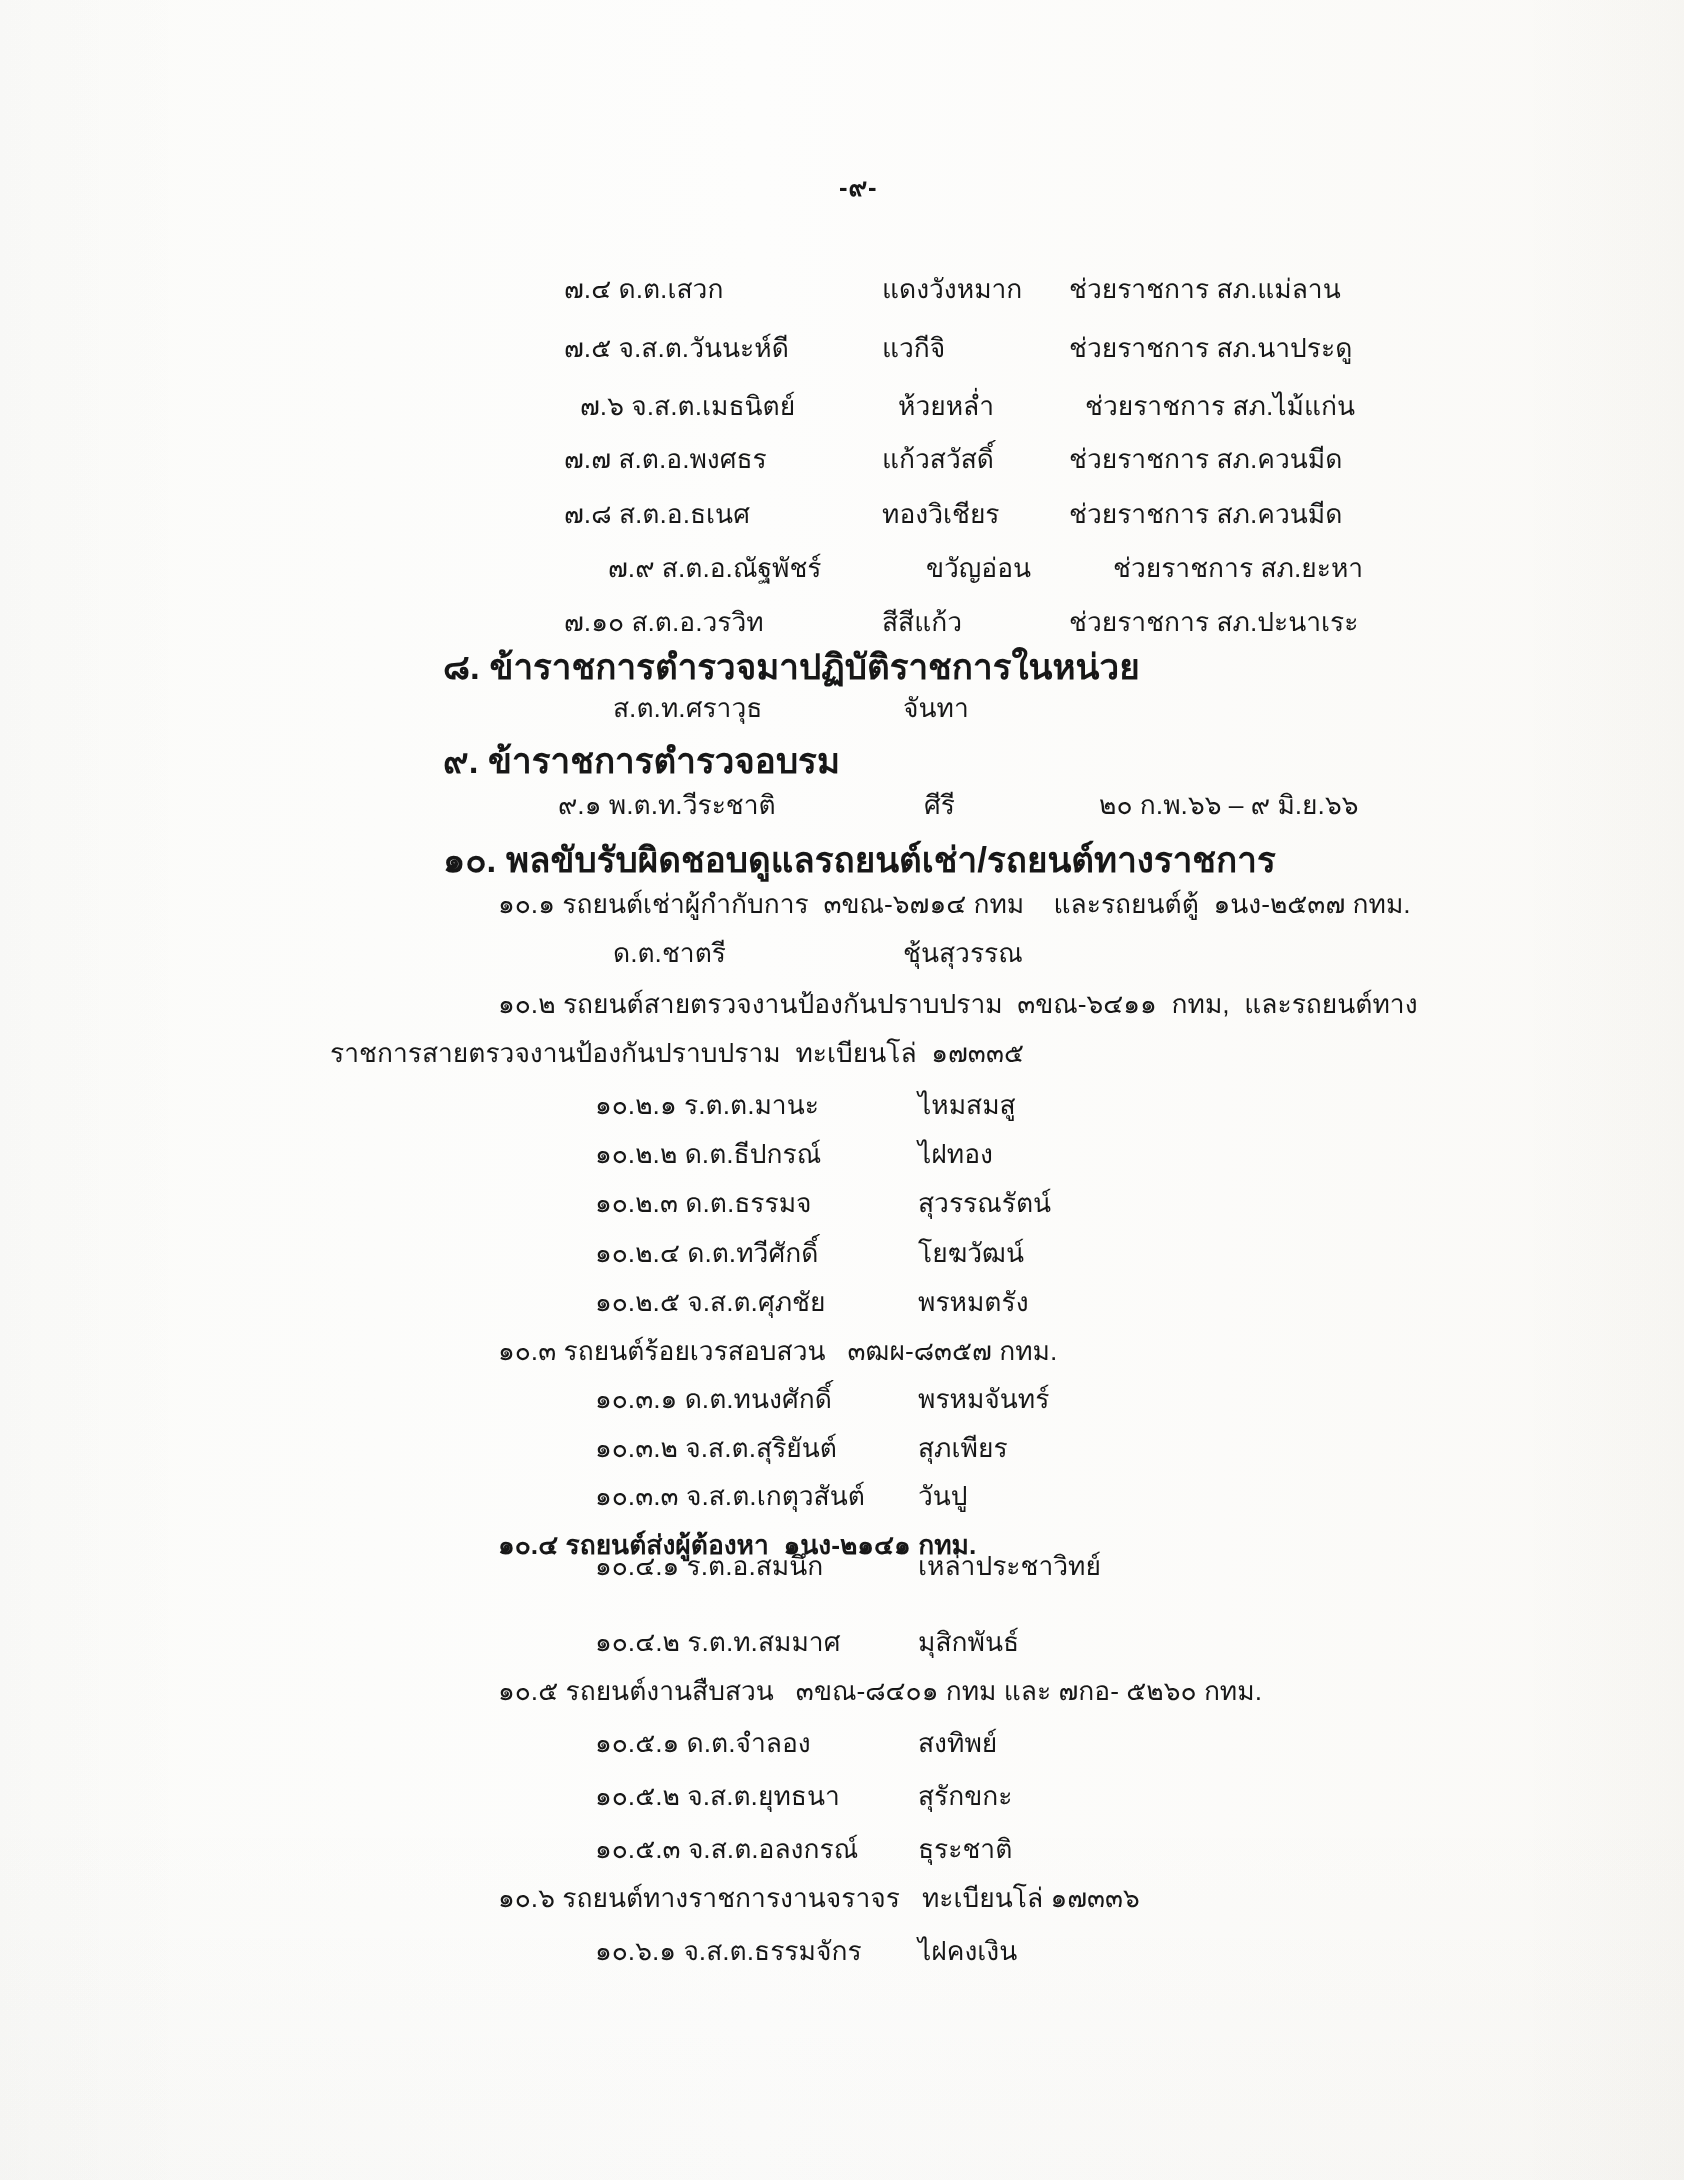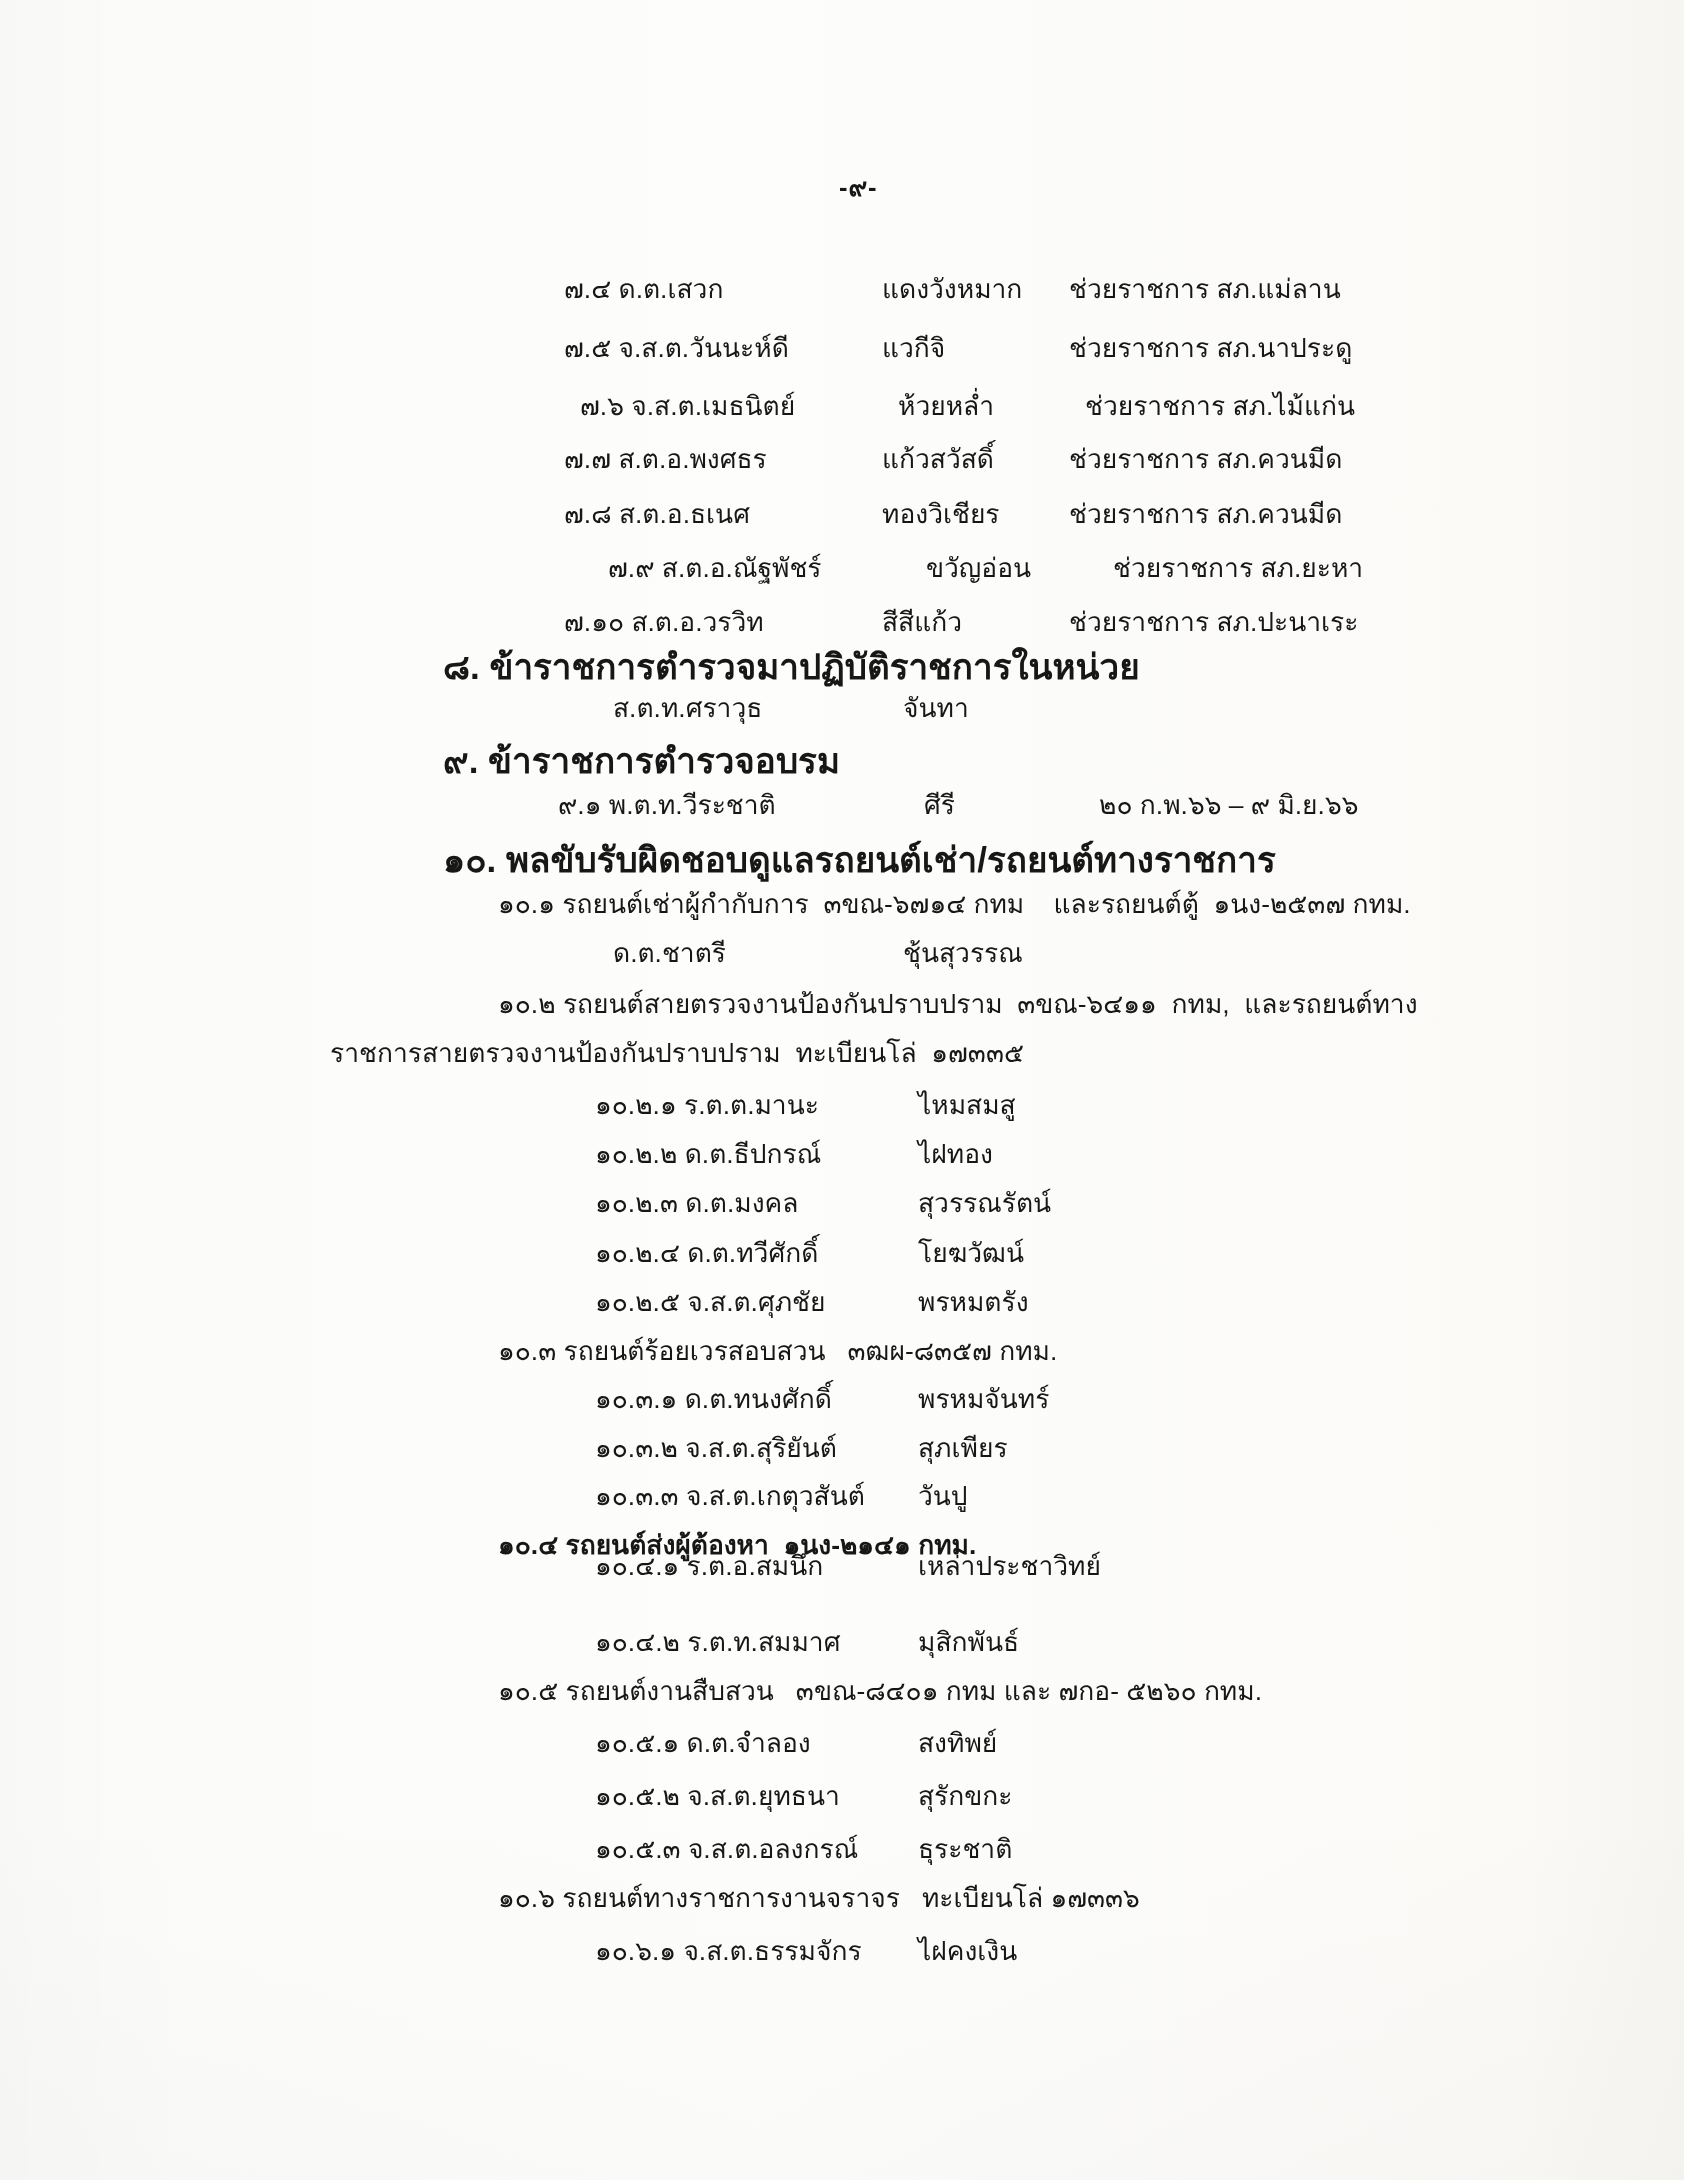--- a/index.html
+++ b/index.html
@@ -110,21 +110,21 @@
       </div>
       <div class="row r10" style="top: 1089px;">
         <span class="c1"><span class="num">๑๐.๒.๑</span> <span class="num">ร.ต.ต.มานะ</span></span>
         <span class="c2">ไหมสมสู</span>
       </div>
       <div class="row r10" style="top: 1138px;">
         <span class="c1"><span class="num">๑๐.๒.๒</span> <span class="num">ด.ต.ธีปกรณ์</span></span>
         <span class="c2">ไฝทอง</span>
       </div>
       <div class="row r10" style="top: 1187px;">
-        <span class="c1"><span class="num">๑๐.๒.๓</span> <span class="num">ด.ต.มงคล</span></span>
+        <span class="c1"><span class="num">๑๐.๒.๓</span> <span class="num">ด.ต.ธรรมจ</span></span>
         <span class="c2">สุวรรณรัตน์</span>
       </div>
       <div class="row r10" style="top: 1237px;">
         <span class="c1"><span class="num">๑๐.๒.๔</span> <span class="num">ด.ต.ทวีศักดิ์</span></span>
         <span class="c2">โยฆวัฒน์</span>
       </div>
       <div class="row r10" style="top: 1286px;">
         <span class="c1"><span class="num">๑๐.๒.๕</span> <span class="num">จ.ส.ต.ศุภชัย</span></span>
         <span class="c2">พรหมตรัง</span>
       </div>

